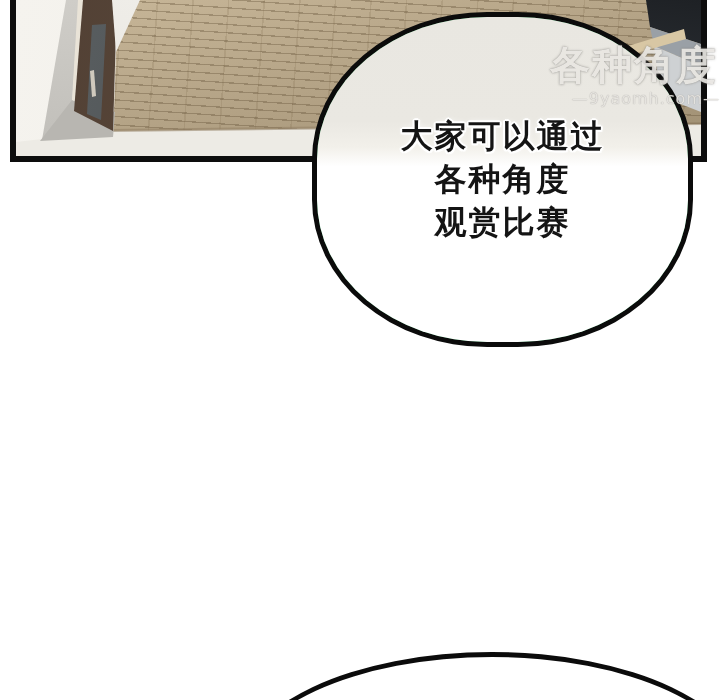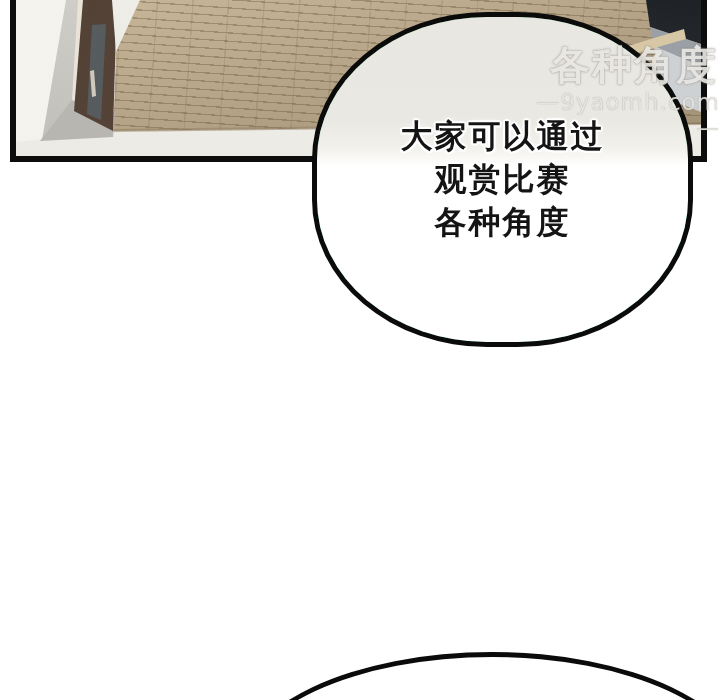--- a/index.html
+++ b/index.html
@@ -158,21 +158,21 @@
     font-size: 40px;
     font-weight: 700;
     letter-spacing: 2px;
     line-height: 1.05;
     padding-right: 2px;
     color: rgba(237,235,231,0.96);
     text-shadow: 0 0 1px rgba(125,123,119,0.9), 0 0 3px rgba(130,128,124,0.55);
   }
   .watermark-site {
     margin-top: 3px;
-    font-size: 23px;
+    font-size: 16px;
     letter-spacing: 1px;
     color: rgba(233,231,227,0.96);
     text-shadow: 0 0 1px rgba(128,126,122,0.85);
   }
 </style>
 </head>
 <body>
 
 <div class="page">
 
@@ -192,22 +192,22 @@
       <div class="poly corner-gray"></div>
       <div class="poly corner-pale"></div>
       <div class="poly corner-trim"></div>
     </div>
   </div>
 
   <div class="bubble-main">
     <div class="bubble-tint"></div>
     <div class="bubble-text">
       <div class="line">大家可以通过</div>
+      <div class="line">各种角度</div>
       <div class="line">观赏比赛</div>
-      <div class="line">各种角度</div>
     </div>
   </div>
 
   <div class="bubble-bottom"></div>
 
   <div class="watermark">
     <div class="watermark-brand">各种角度</div>
     <div class="watermark-site">—9yaomh.com—</div>
   </div>
 

